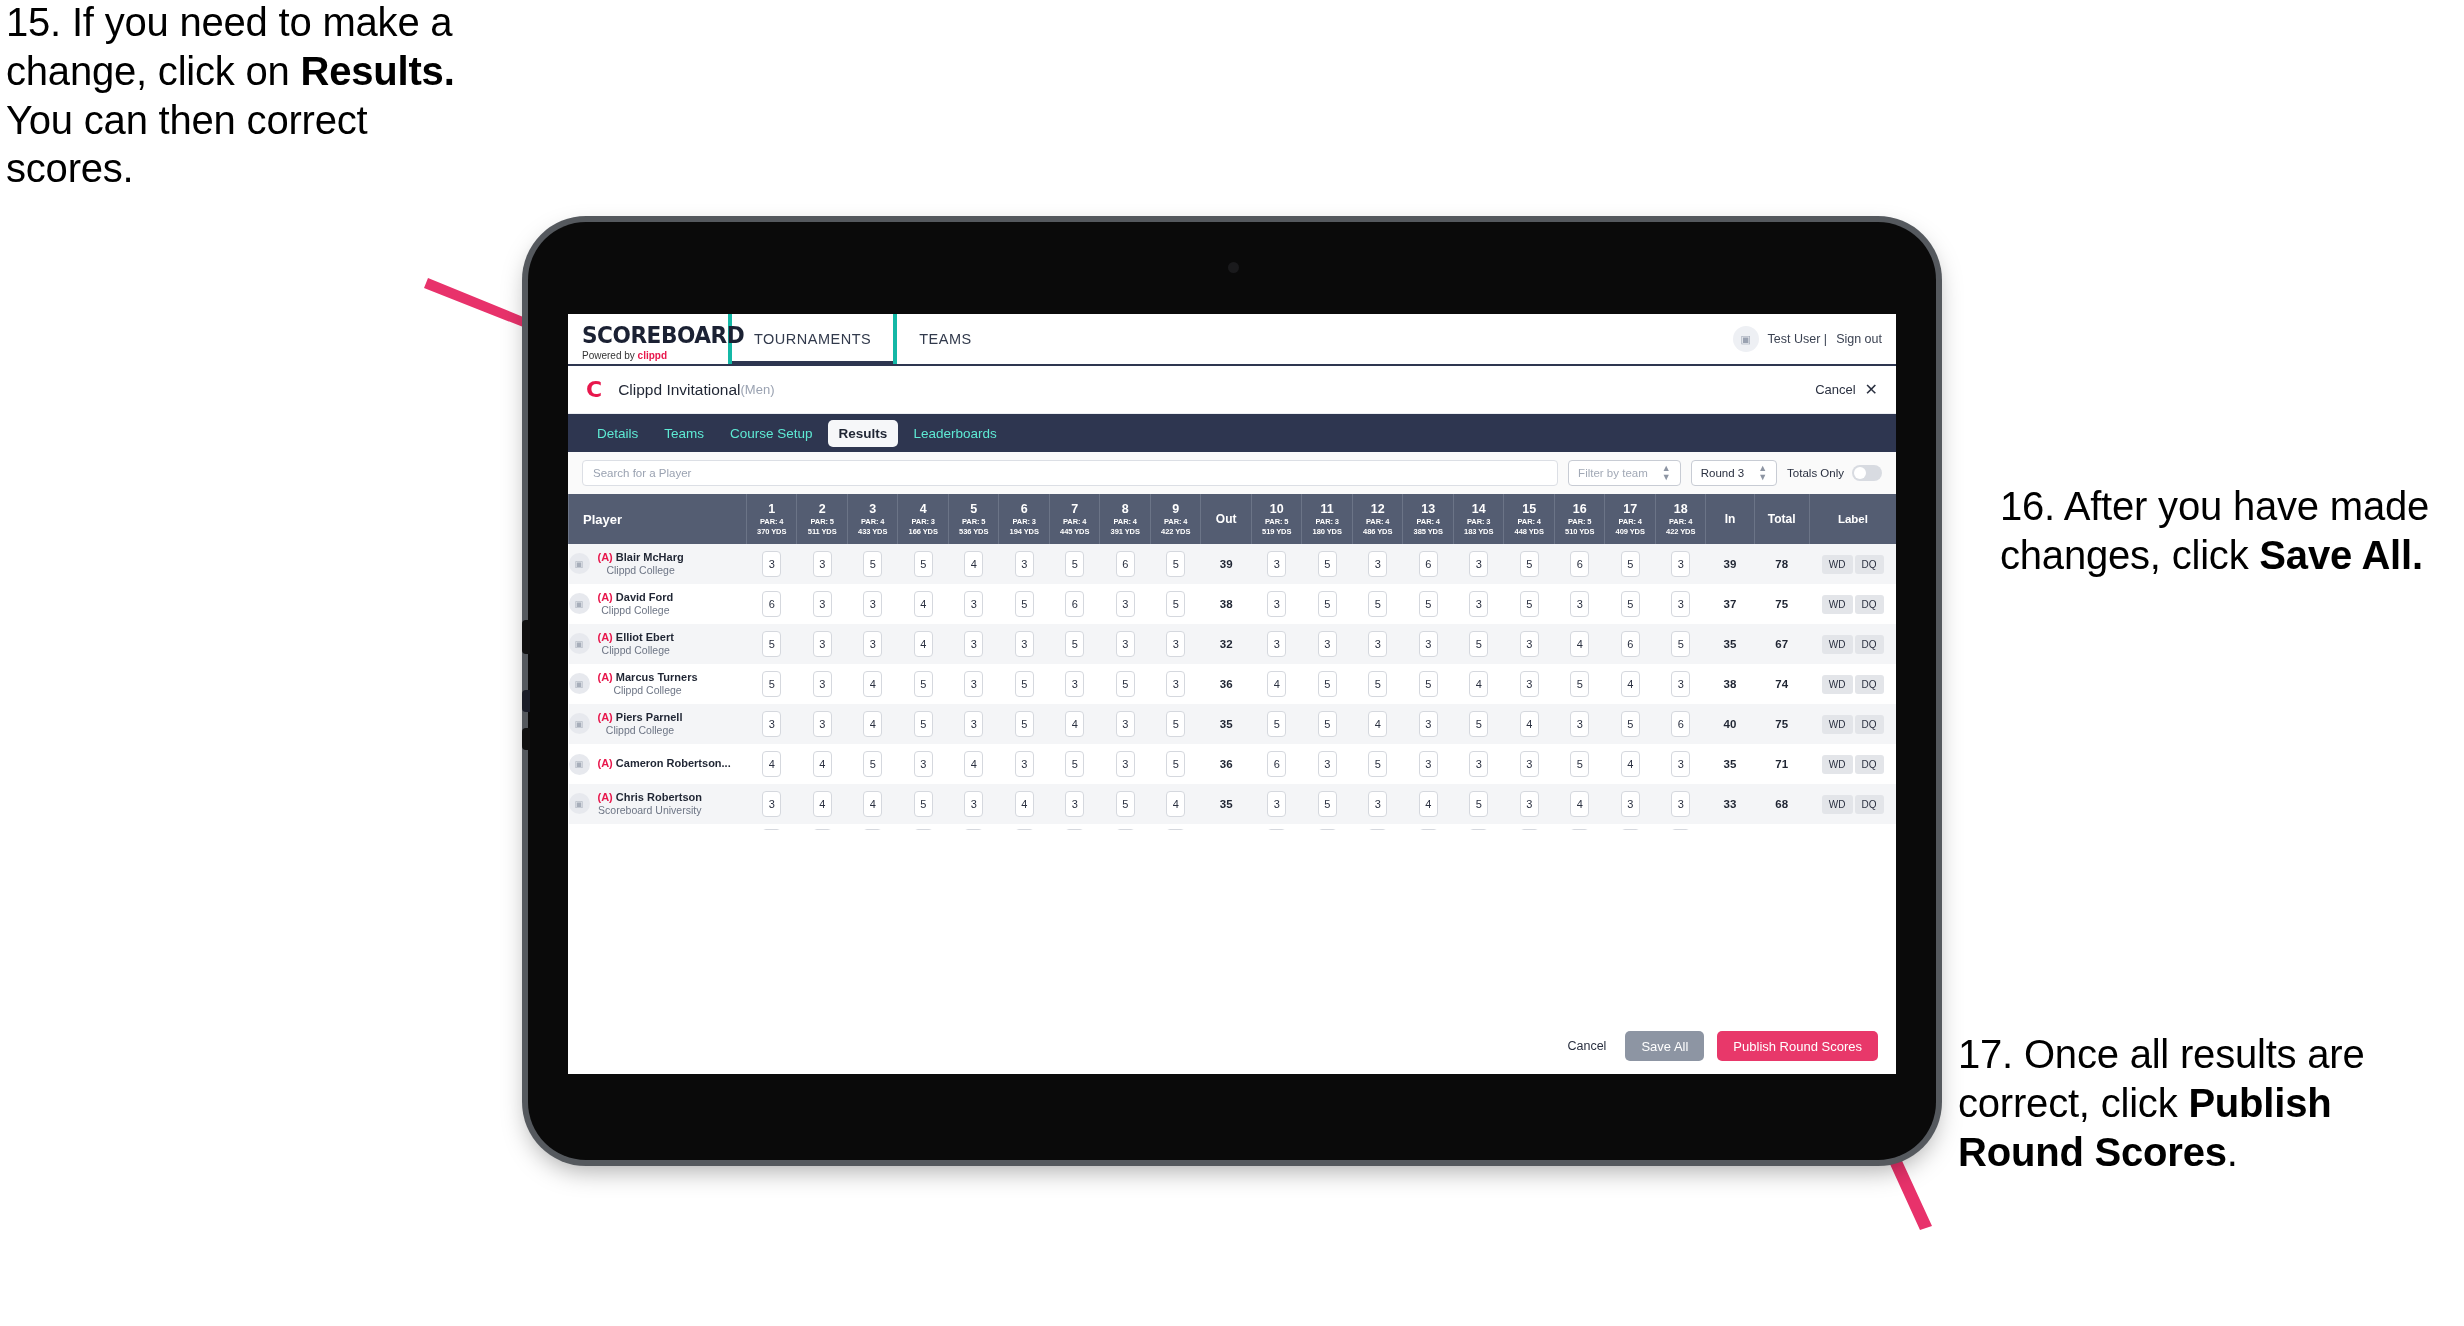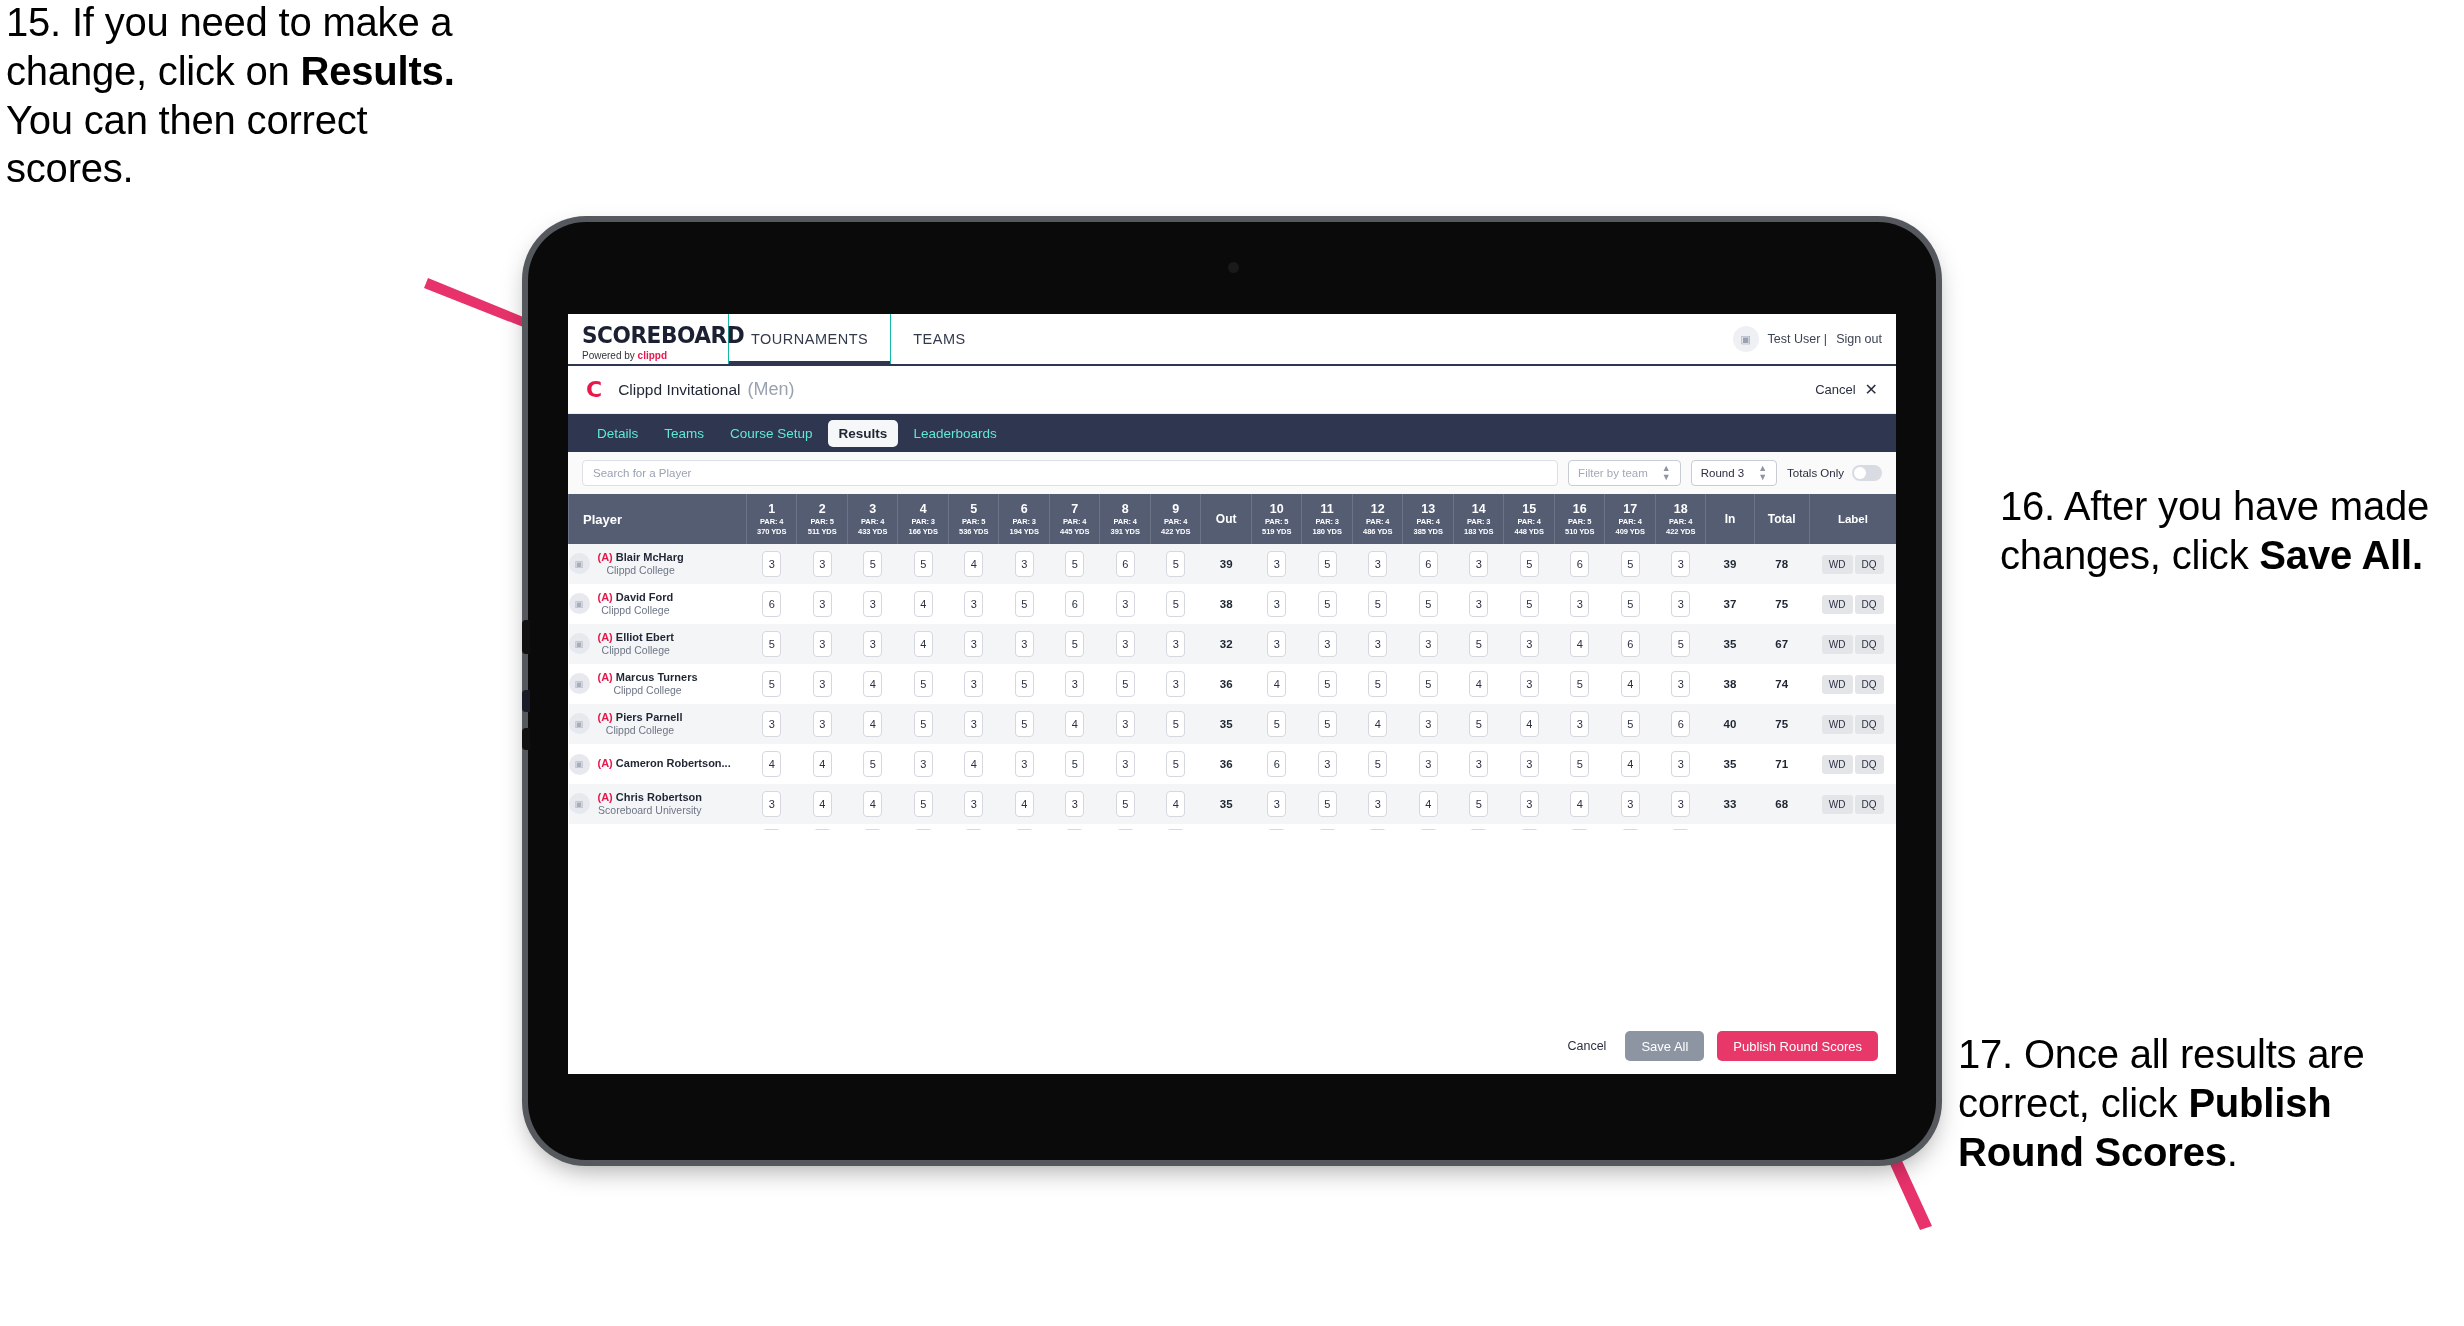--- a/index.html
+++ b/index.html
@@ -68,21 +68,21 @@
     font-weight:700; font-size:23px; letter-spacing:-.5px;
     color:#1b2133; line-height:1;
     transform:scaleX(.94); transform-origin:left center;
   }
   #brand .sub { font-size:10px; color:#333; margin-top:3px; }
   #brand .sub .c { color:#e8174c; font-weight:700; }
 
   .topnav {
     display:flex; align-items:center; padding:0 22px;
     font-size:14.5px; color:#323a4c; letter-spacing:.5px;
-    border-left:1px solid #14b8a6;
+    border-left:4px solid #14b8a6;
     cursor:pointer;
   }
   .topnav.active { box-shadow: inset 0 -3px 0 #2e3650; }
   #topbar-right {
     margin-left:auto; display:flex; align-items:center; gap:9px;
     padding-right:14px; font-size:12.5px; color:#3b4252;
   }
   .avatar {
     width:26px; height:26px; border-radius:50%; background:#eef0f4;
     display:flex; align-items:center; justify-content:center;
@@ -94,21 +94,21 @@
   #tourbar {
     position:relative; height:48px; background:#fff;
     display:flex; align-items:center; padding:0 18px;
     border-bottom:1px solid #eceef2;
   }
   #clippd-logo {
     font-family:"DejaVu Sans", sans-serif;
     color:#e8174c; font-weight:700; font-size:22px; margin-right:16px;
   }
   #tour-name { font-size:15.5px; color:#1f2533; font-weight:400; }
-  #tour-gender { font-size:18px; color:#9aa2b1; margin-left:7px; }
+  #tour-gender { font-size:13px; color:#9aa2b1; }
   #cancel-x { margin-left:auto; font-size:13px; color:#2a3040; display:flex; gap:9px; align-items:center; cursor:pointer;}
   #cancel-x .x { font-size:16px; }
 
   
   #tabbar {
     background:#2e3650; height:38px; display:flex; align-items:center;
     padding:0 18px; gap:4px;
   }
   .tab {
     font-size:13.5px; color:#5eead4; padding:6px 11px; border-radius:5px;

